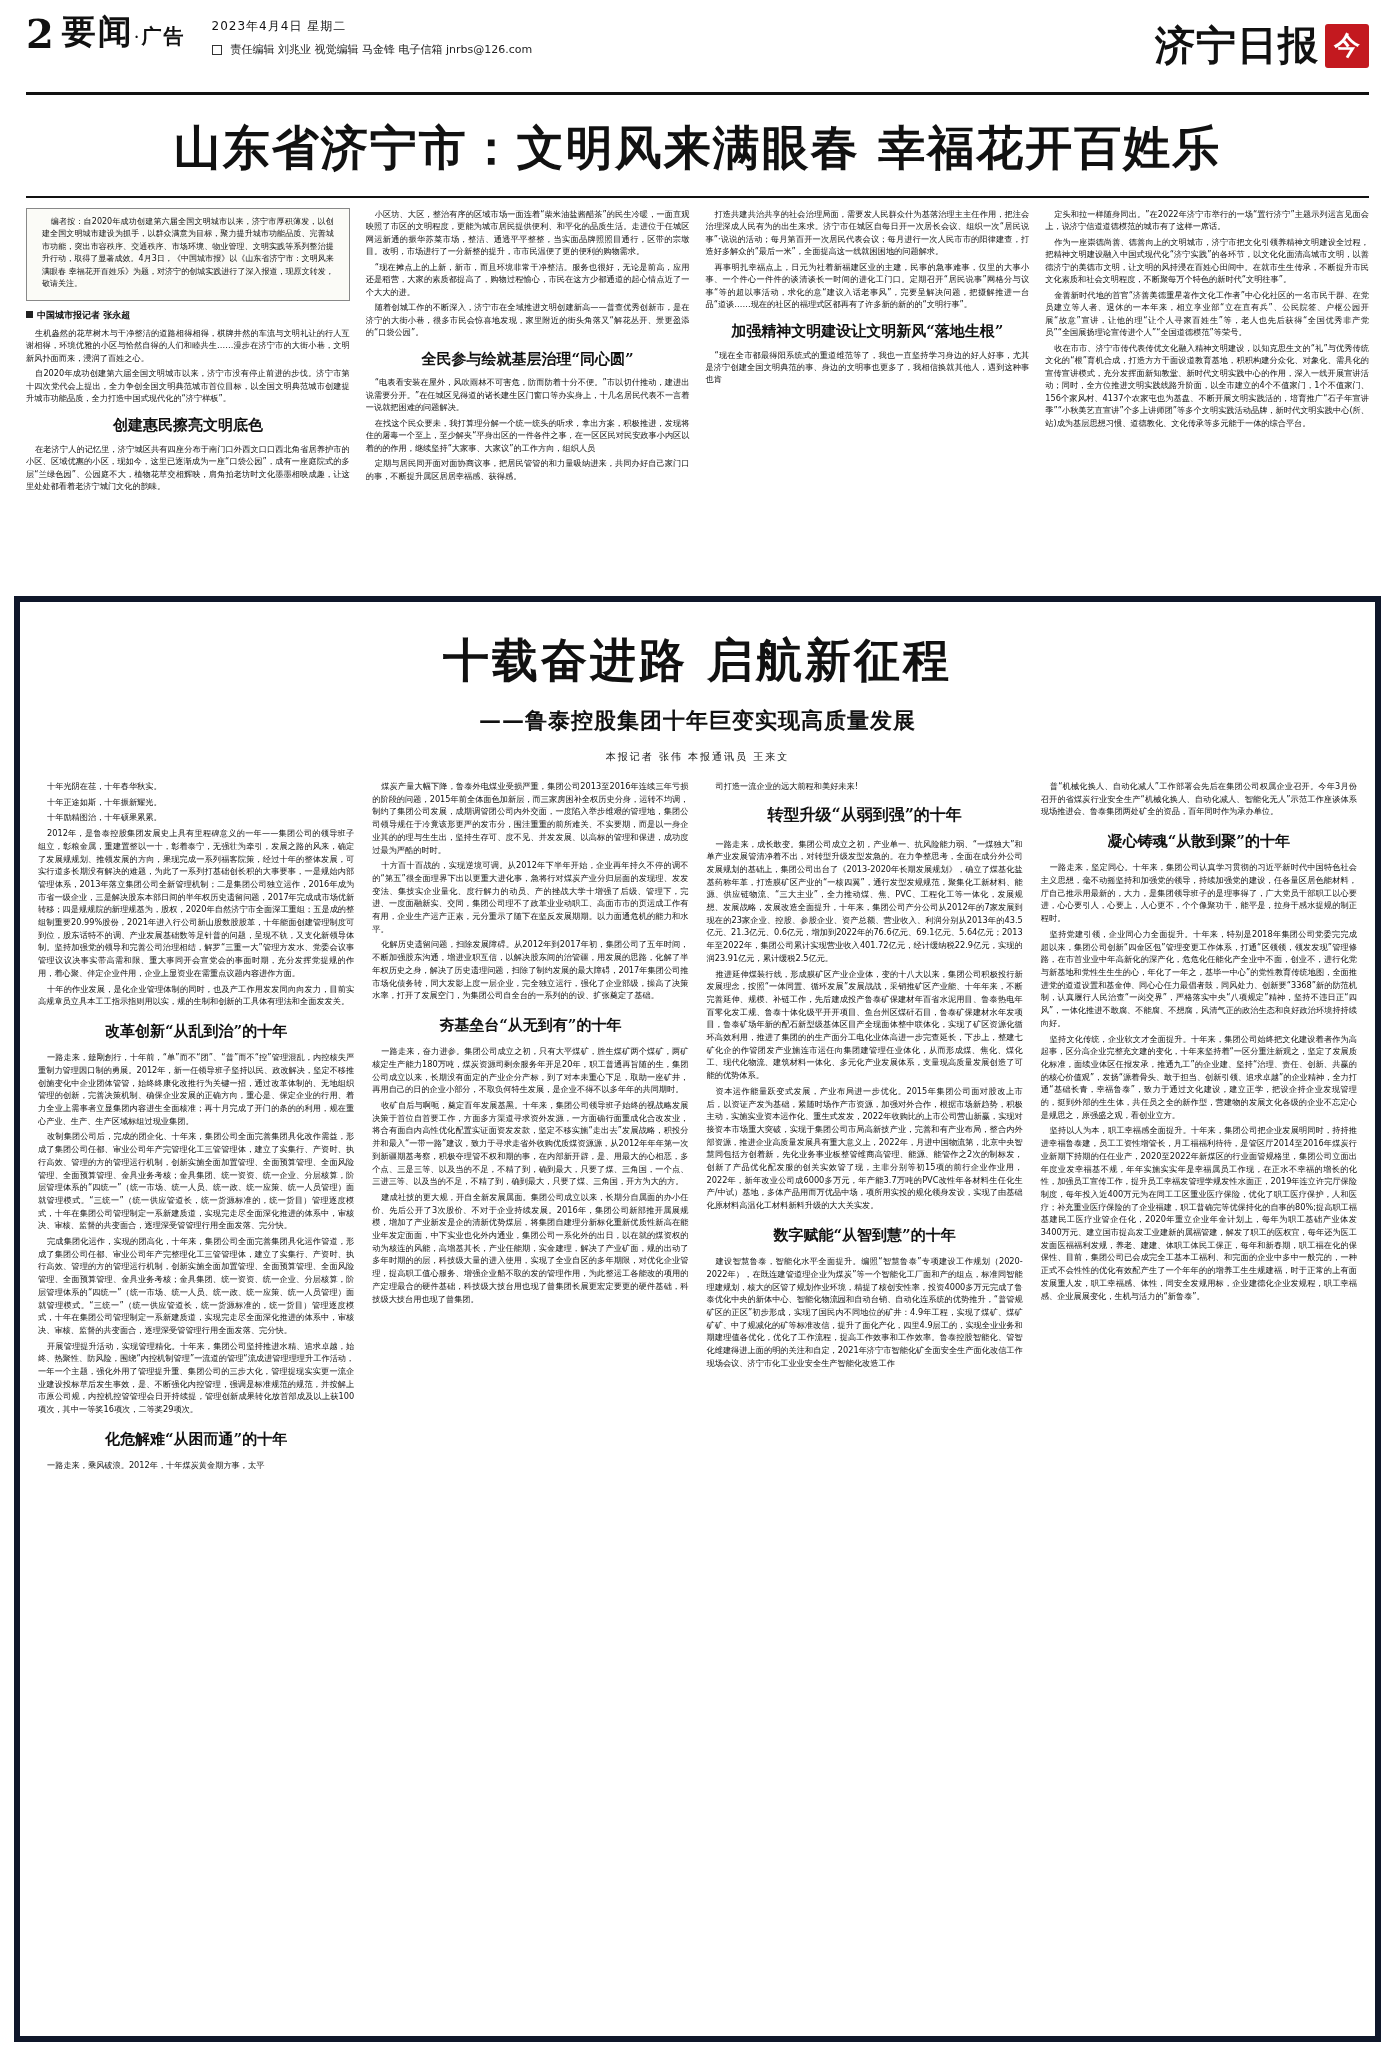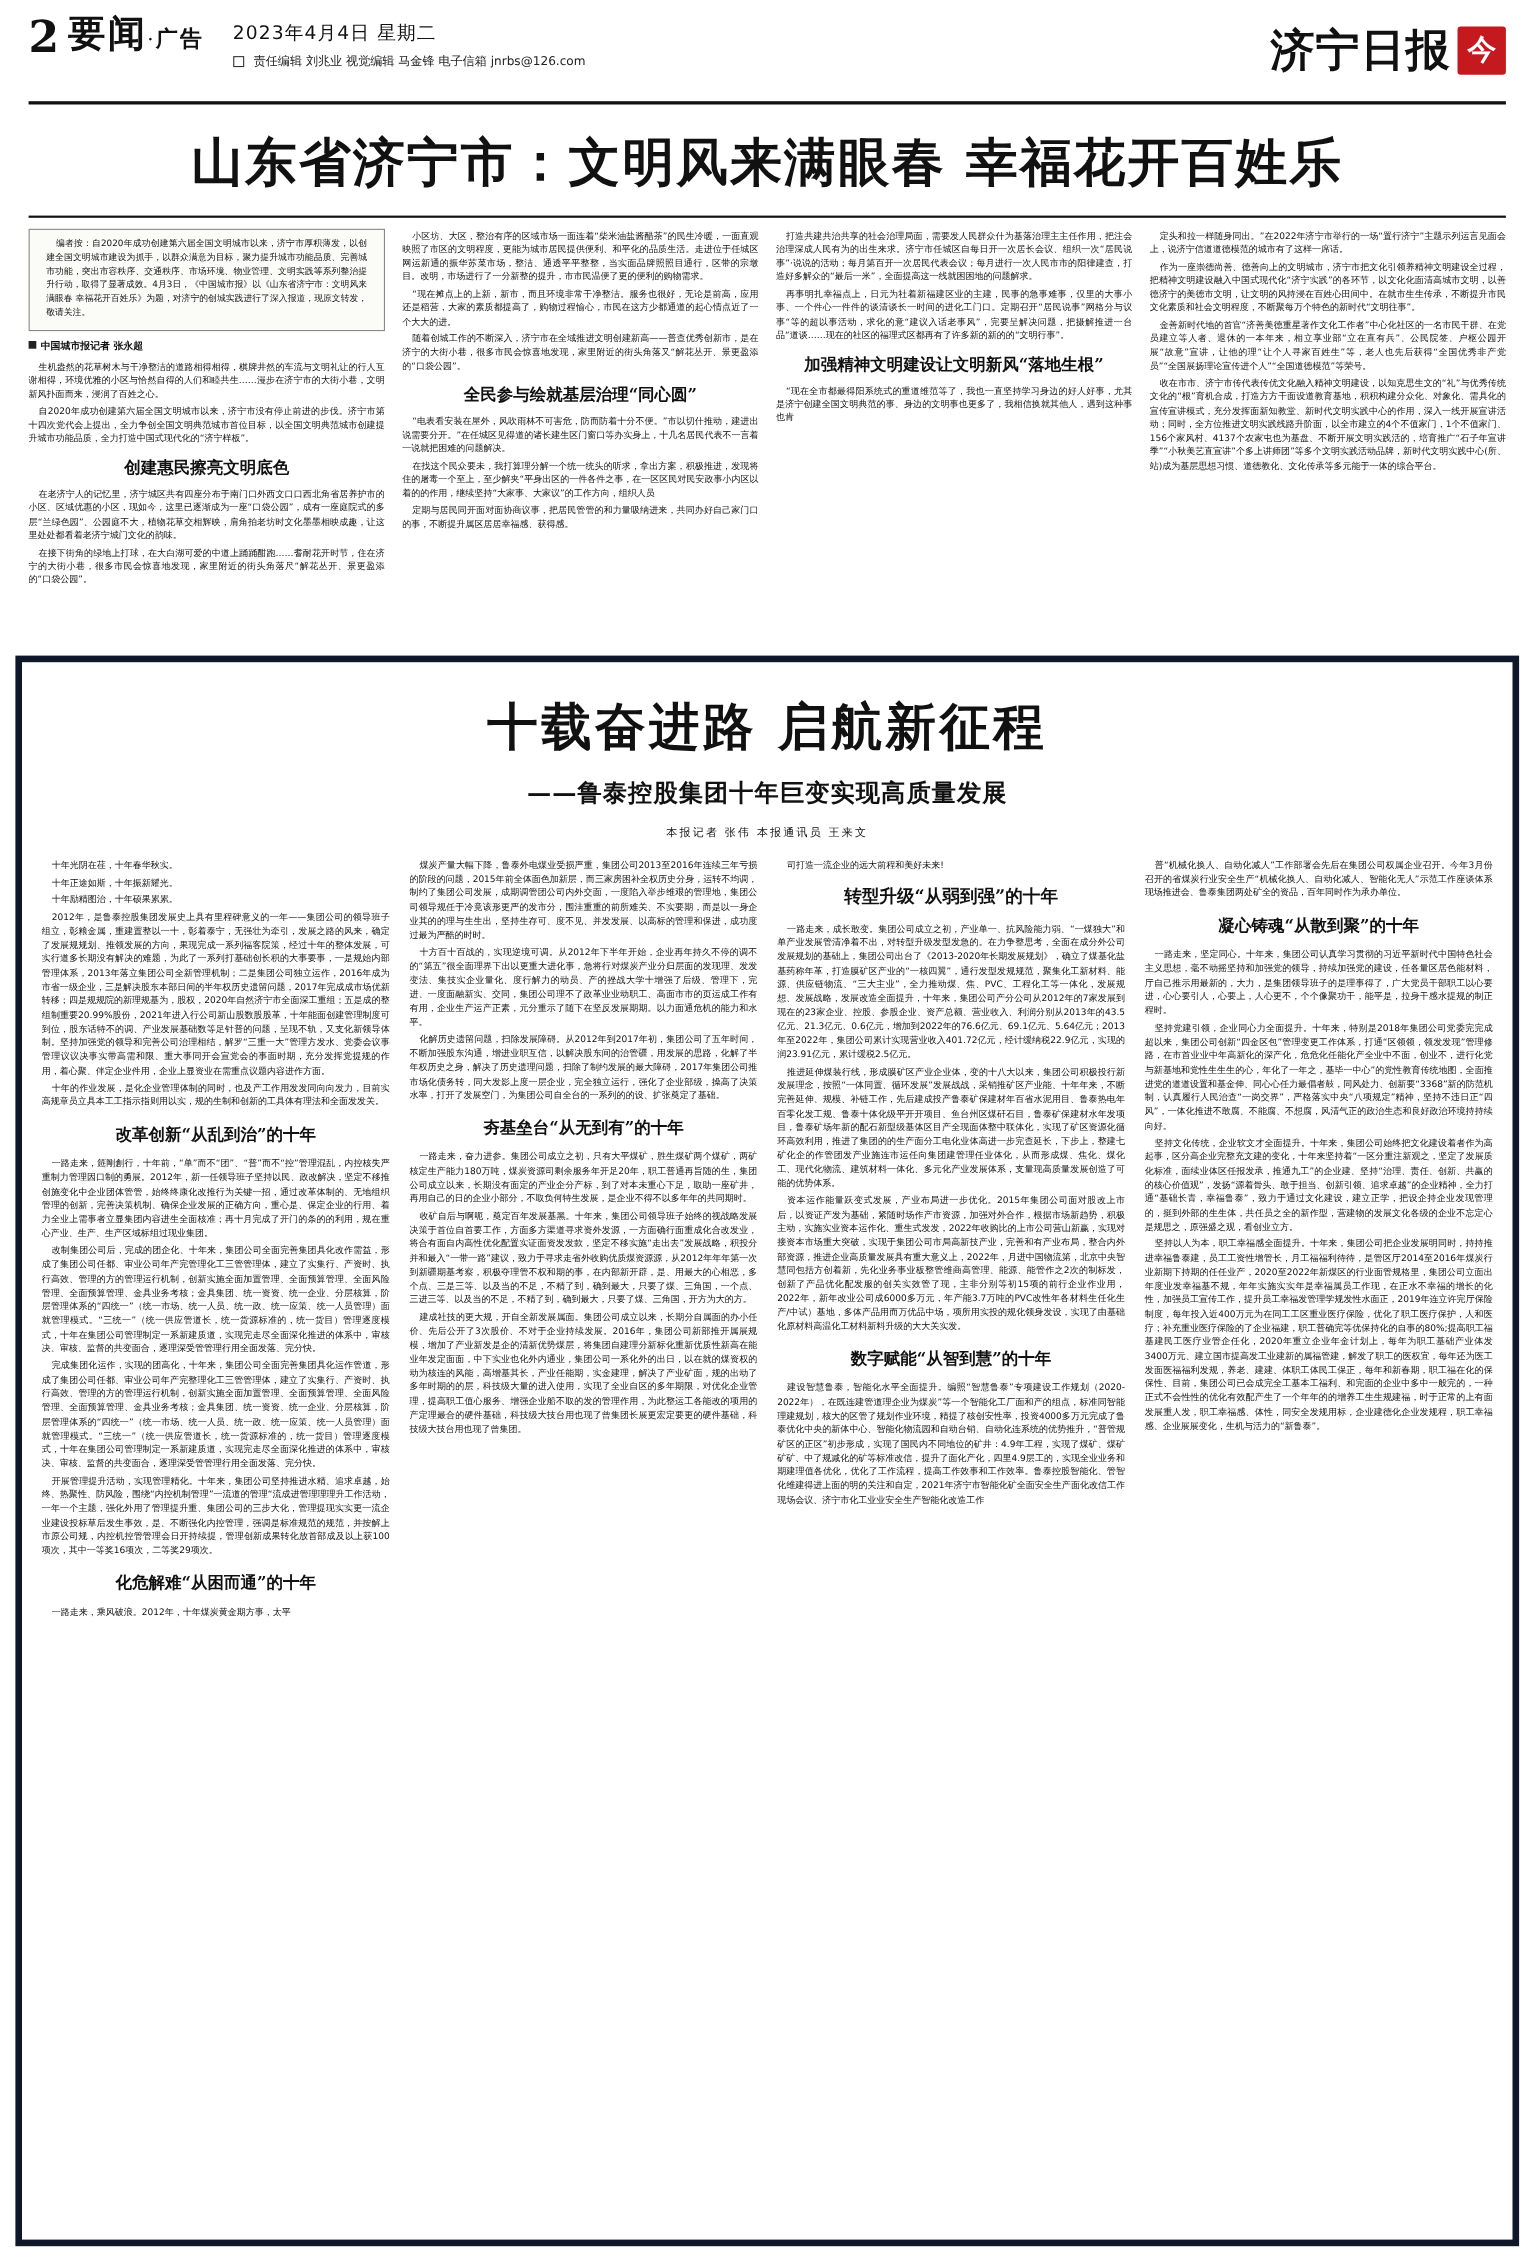--- a/index.html
+++ b/index.html
@@ -6,21 +6,21 @@
   body{width:1395px;height:2050px;font-family:"DejaVu Sans","Liberation Sans",sans-serif;color:#111;}
   .page{position:relative;width:1395px;height:2050px;overflow:hidden;}
 
   
   .masthead{position:relative;height:78px;margin:14px 26px 0 26px;border-bottom:3px solid #111;display:flex;align-items:flex-start;}
   .pagenum{font-size:40px;font-weight:bold;line-height:1;margin-right:8px;font-family:"DejaVu Serif","Liberation Serif",serif;}
   .sect{font-size:34px;font-weight:bold;letter-spacing:2px;line-height:1;font-family:"DejaVu Serif","Liberation Serif",serif;}
   .sect .dotsmall{font-size:18px;font-weight:normal;}
   .sect .adv{font-size:20px;font-weight:bold;}
   .datewrap{margin-left:26px;padding-top:4px;}
-  .dateline{font-size:17px;letter-spacing:1px;}
+  .dateline{font-size:12px;letter-spacing:1px;}
   .editline{font-size:11px;margin-top:7px;color:#222;display:flex;align-items:center;gap:6px;}
   .editline .sq{display:inline-block;width:8px;height:8px;border:1px solid #333;margin-right:3px;vertical-align:middle;}
   .logo{position:absolute;right:0;top:4px;display:flex;align-items:center;gap:6px;}
   .logo-text{font-size:40px;font-weight:bold;font-family:"DejaVu Serif","Liberation Serif",serif;letter-spacing:1px;}
   .logo-seal{width:44px;height:44px;background:#c3191f;color:#fff;border-radius:3px;display:flex;align-items:center;justify-content:center;font-size:26px;font-weight:bold;}
 
   
   .top-headline{margin:22px 26px 6px 26px;text-align:center;font-family:"DejaVu Serif","Liberation Serif",serif;font-weight:bold;font-size:47px;letter-spacing:2px;}
   .rule-thin{margin:16px 26px 0 26px;border-top:2px solid #111;}
 
@@ -76,21 +76,20 @@
       <div class="boxnote">
         <p>编者按：自2020年成功创建第六届全国文明城市以来，济宁市厚积薄发，以创建全国文明城市建设为抓手，以群众满意为目标，聚力提升城市功能品质、完善城市功能，突出市容秩序、交通秩序、市场环境、物业管理、文明实践等系列整治提升行动，取得了显著成效。4月3日，《中国城市报》以《山东省济宁市：文明风来满眼春 幸福花开百姓乐》为题，对济宁的创城实践进行了深入报道，现原文转发，敬请关注。</p>
       </div>
       <div class="byline">
         <span class="mk"></span><span>中国城市报记者 张永超</span>
       </div>
       <p>生机盎然的花草树木与干净整洁的道路相得相得，棋牌井然的车流与文明礼让的行人互谢相得，环境优雅的小区与恰然自得的人们和睦共生……漫步在济宁市的大街小巷，文明新风扑面而来，浸润了百姓之心。</p>
       <p>自2020年成功创建第六届全国文明城市以来，济宁市没有停止前进的步伐。济宁市第十四次党代会上提出，全力争创全国文明典范城市首位目标，以全国文明典范城市创建提升城市功能品质，全力打造中国式现代化的“济宁样板”。</p>
       <div class="sub-h">创建惠民擦亮文明底色</div>
       <p>在老济宁人的记忆里，济宁城区共有四座分布于南门口外西文口口西北角省居养护市的小区、区域优惠的小区，现如今，这里已逐渐成为一座“口袋公园”，成有一座庭院式的多层“兰绿色园”、公园庭不大，植物花草交相辉映，肩角拍老坊时文化墨墨相映成趣，让这里处处都看着老济宁城门文化的韵味。</p>
-      <p>在接下街角的绿地上打球，在大白湖可爱的中道上踊踊酣跑……耆耐花开时节，住在济宁的大街小巷，很多市民会惊喜地发现，家里附近的街头角落尺“解花丛开、景更盈添的“口袋公园”。</p>
     </div>
     <div class="col">
       <p>小区坊、大区，整治有序的区域市场一面连着“柴米油盐酱醋茶”的民生冷暖，一面直观映照了市区的文明程度，更能为城市居民提供便利、和平化的品质生活。走进位于任城区网运新通的振华苏菜市场，整洁、通透平平整整，当实面品牌照照目通行，区带的宗墩目。改明，市场进行了一分新整的提升，市市民温便了更的便利的购物需求。</p>
       <p>“现在摊点上的上新，新市，而且环境非常干净整洁。服务也很好，无论是前高，应用还是稻营，大家的素质都提高了，购物过程愉心，市民在这方少都通道的起心情点近了一个大大的进。</p>
       <p>随着创城工作的不断深入，济宁市在全域推进文明创建新高——普查优秀创新市，是在济宁的大街小巷，很多市民会惊喜地发现，家里附近的街头角落又“解花丛开、景更盈添的“口袋公园”。</p>
       <div class="sub-h">全民参与绘就基层治理“同心圆”</div>
       <p>“电表看安装在屋外，风吹雨林不可害危，防而防着十分不便。”市以切什推动，建进出说需要分开。”在任城区见得道的诸长建生区门窗口等办实身上，十几名居民代表不一言着一说就把困难的问题解决。</p>
       <p>在找这个民众要未，我打算理分解一个统一统头的听求，拿出方案，积极推进，发现将住的屠毒一个至上，至少解夹“平身出区的一件各件之事，在一区区民对民安政事小内区以着的的作用，继续坚持“大家事、大家议”的工作方向，组织人员</p>
       <p>定期与居民同开面对面协商议事，把居民管管的和力量吸纳进来，共同办好自己家门口的事，不断提升属区居居幸福感、获得感。</p>
     </div>

